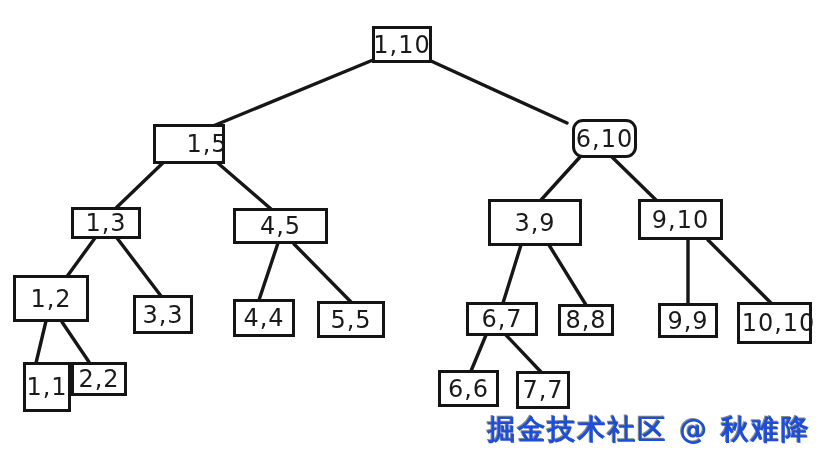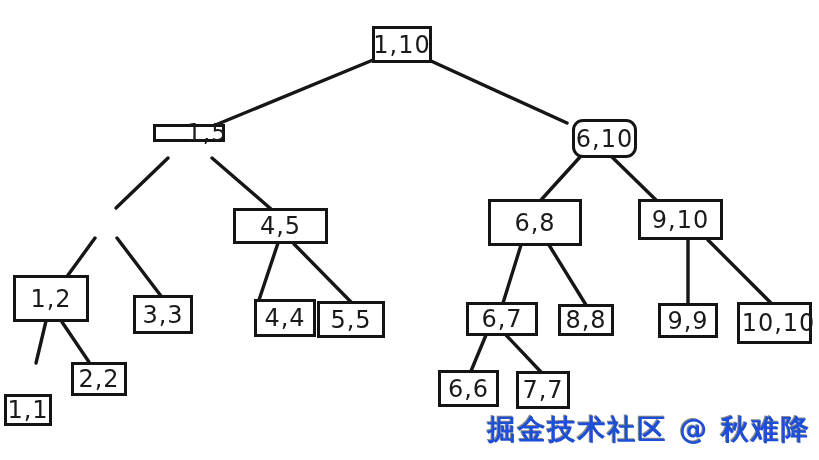--- a/index.html
+++ b/index.html
@@ -66,33 +66,34 @@
     <line x1="549" y1="245" x2="586" y2="305"></line>
     <line x1="688" y1="239" x2="688" y2="304"></line>
     <line x1="708" y1="240" x2="771" y2="303"></line>
     <line x1="46" y1="321" x2="36" y2="363"></line>
     <line x1="62" y1="322" x2="89" y2="362"></line>
     <line x1="486" y1="335" x2="471" y2="371"></line>
     <line x1="506" y1="335" x2="541" y2="372"></line>
   </svg>
 
   <div class="node" style="left:372px; top:26px;  width:60px; height:37px;">1,10</div>
-  <div class="node" style="left:153px; top:124px; width:72px; height:18px;padding-left:36px;">1,5</div>
+  <div class="node" style="left:153px; top:124px; width:72px; height:40px;padding-left:36px;">1,5</div>
   <div class="node" style="left:572px; top:119px; width:65px; height:39px;border-radius:11px;">6,10</div>
+  <div class="node" style="left:71px;  top:207px; width:70px; height:32px;">1,3</div>
   <div class="node" style="left:233px; top:208px; width:95px; height:36px;">4,5</div>
-  <div class="node" style="left:488px; top:199px; width:94px; height:47px;">6,8</div>
+  <div class="node" style="left:488px; top:199px; width:94px; height:47px;">3,9</div>
   <div class="node" style="left:638px; top:199px; width:85px; height:41px;">9,10</div>
   <div class="node" style="left:13px;  top:275px; width:76px; height:47px;text-align:right;">1,2</div>
   <div class="node" style="left:133px; top:295px; width:60px; height:39px;">3,3</div>
-  <div class="node" style="left:233px; top:299px; width:62px; height:38px;margin-left:21px;">4,4</div>
+  <div class="node" style="left:233px; top:299px; width:62px; height:38px;">4,4</div>
   <div class="node" style="left:317px; top:301px; width:68px; height:37px;text-align:right;">5,5</div>
   <div class="node" style="left:466px; top:302px; width:72px; height:34px;">6,7</div>
   <div class="node" style="left:558px; top:304px; width:56px; height:32px;">8,8</div>
   <div class="node" style="left:658px; top:303px; width:60px; height:35px;">9,9</div>
   <div class="node" style="left:737px; top:302px; width:75px; height:42px;padding-left:8px;">10,10</div>
-  <div class="node" style="left:4px;   top:362px; width:48px; height:32px;margin-top:32px;">1,1</div>
+  <div class="node" style="left:23px;   top:362px; width:48px; height:50px;">1,1</div>
   <div class="node" style="left:71px;  top:362px; width:56px; height:34px;">2,2</div>
   <div class="node" style="left:438px; top:370px; width:61px; height:37px;">6,6</div>
   <div class="node" style="left:516px; top:371px; width:54px; height:38px;">7,7</div>
 
   <div class="watermark">掘金技术社区 @ 秋难降</div>
 
 </div>
 
 </body></html>

